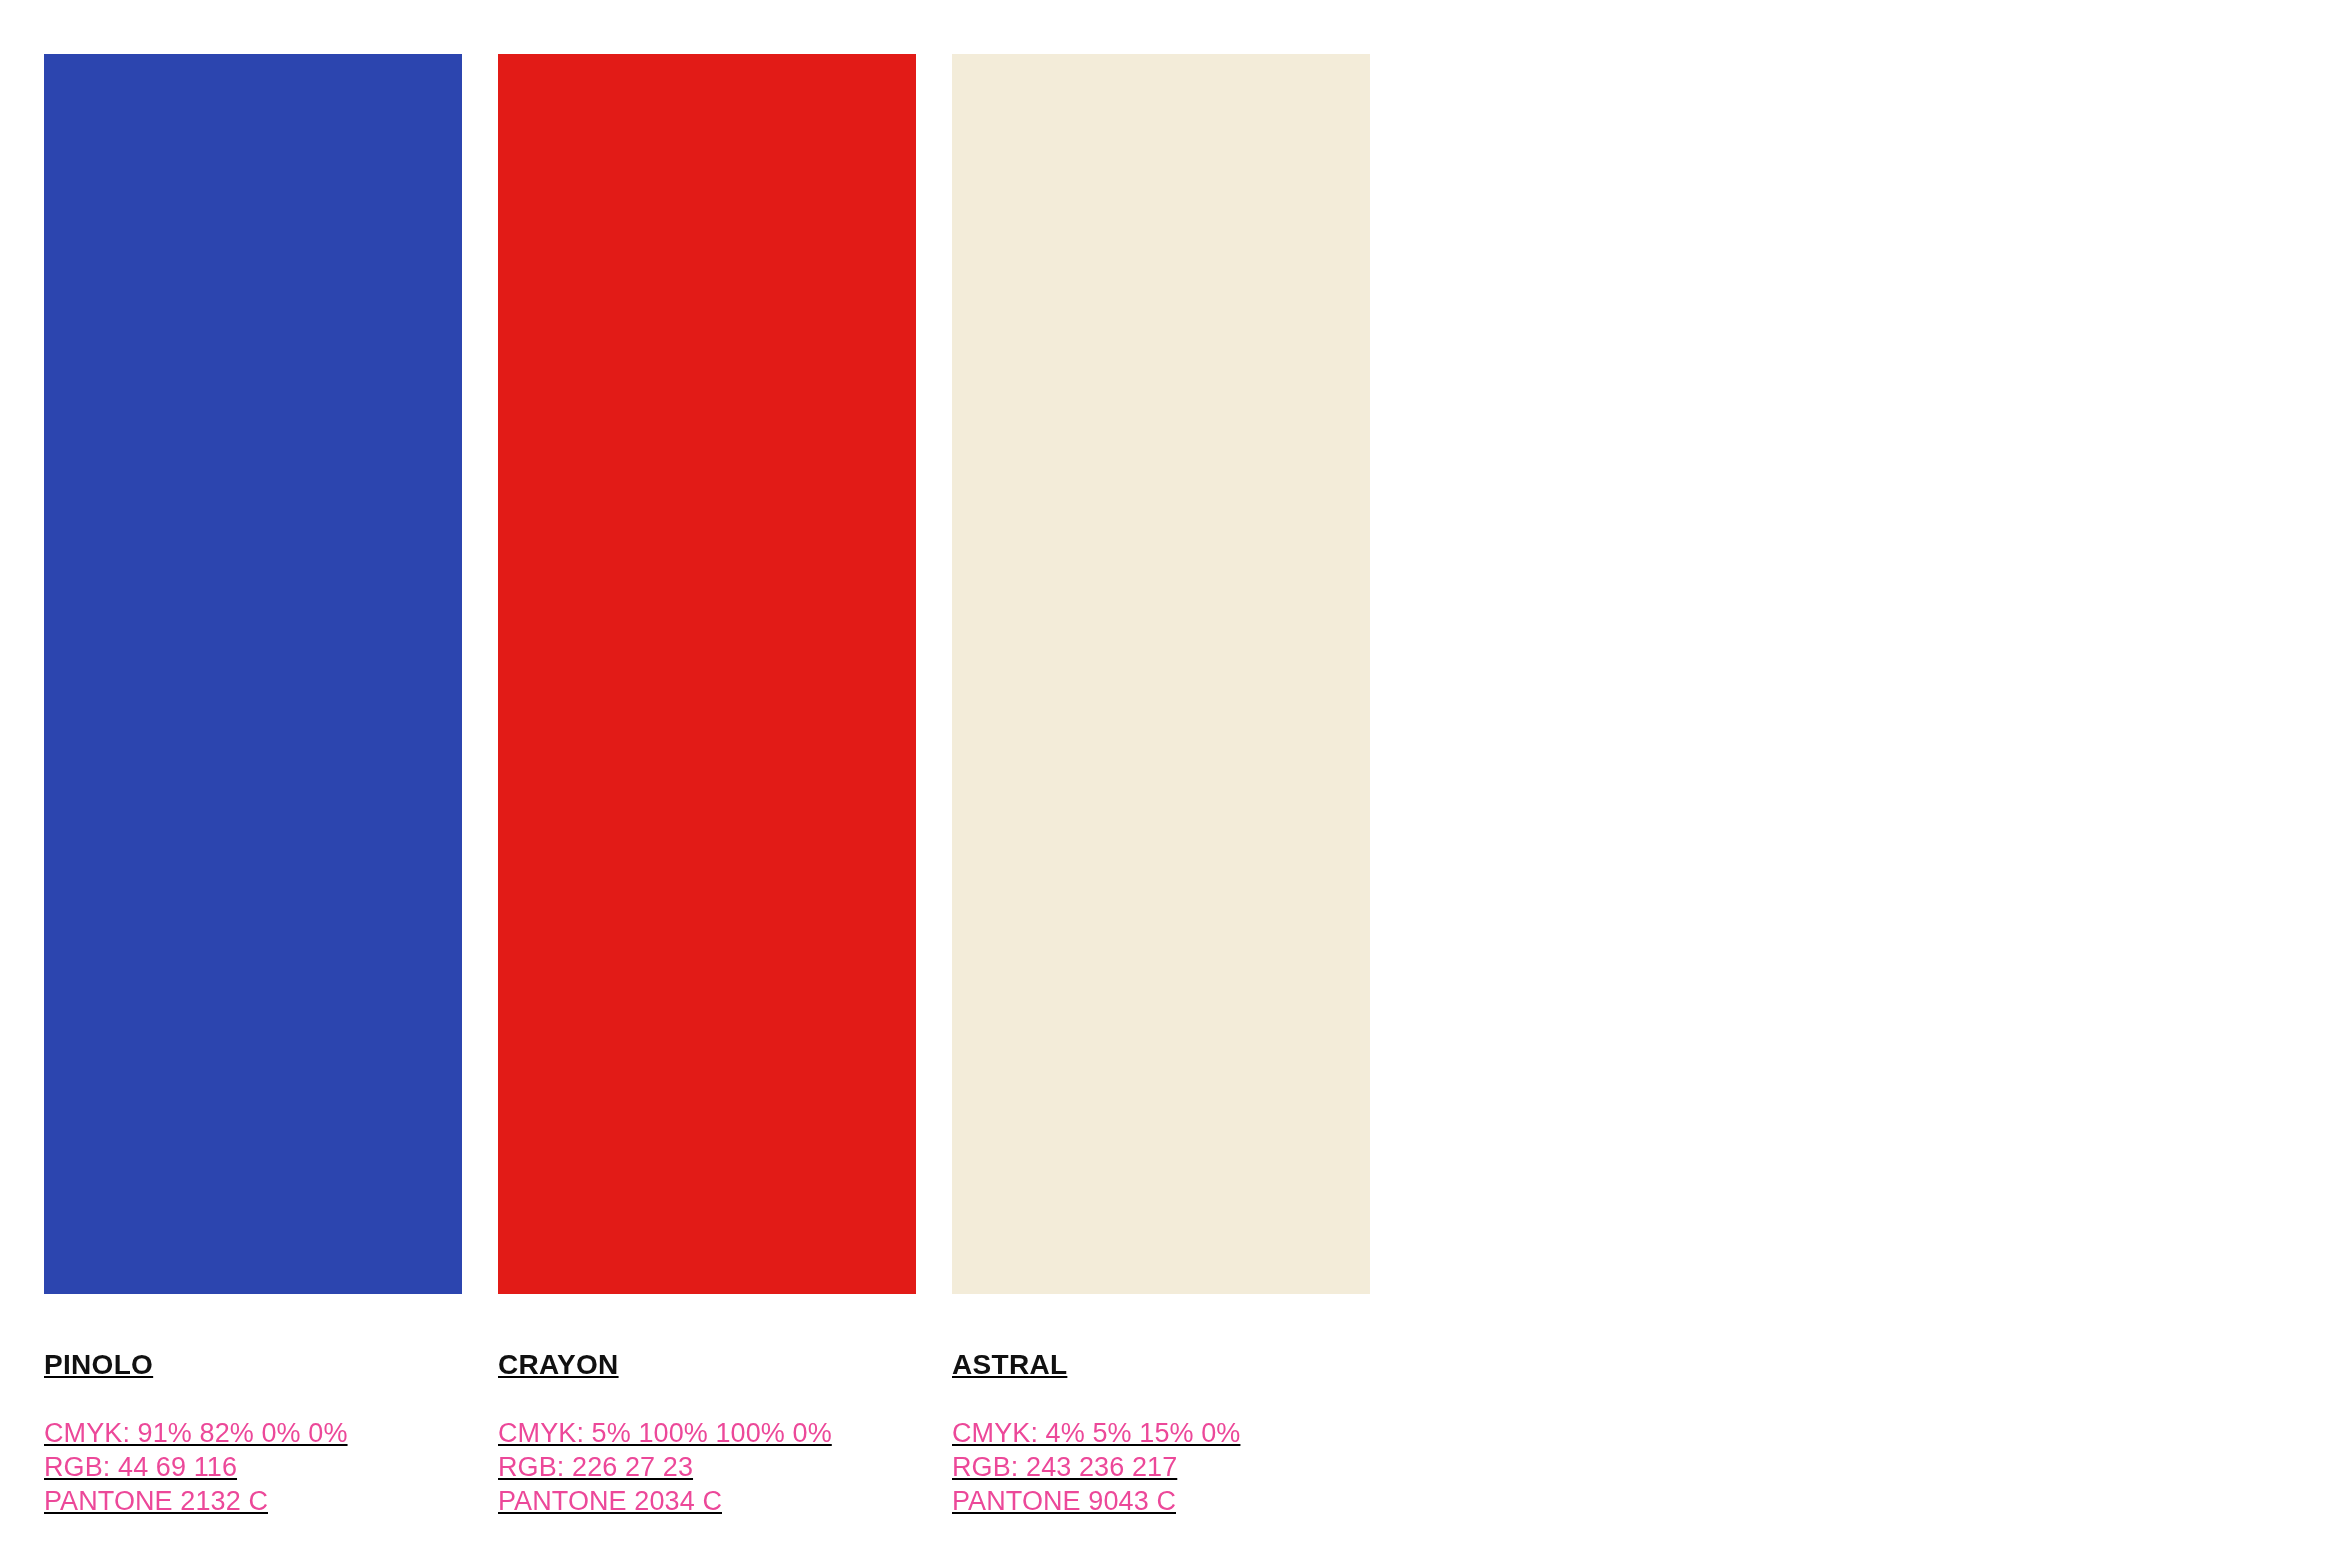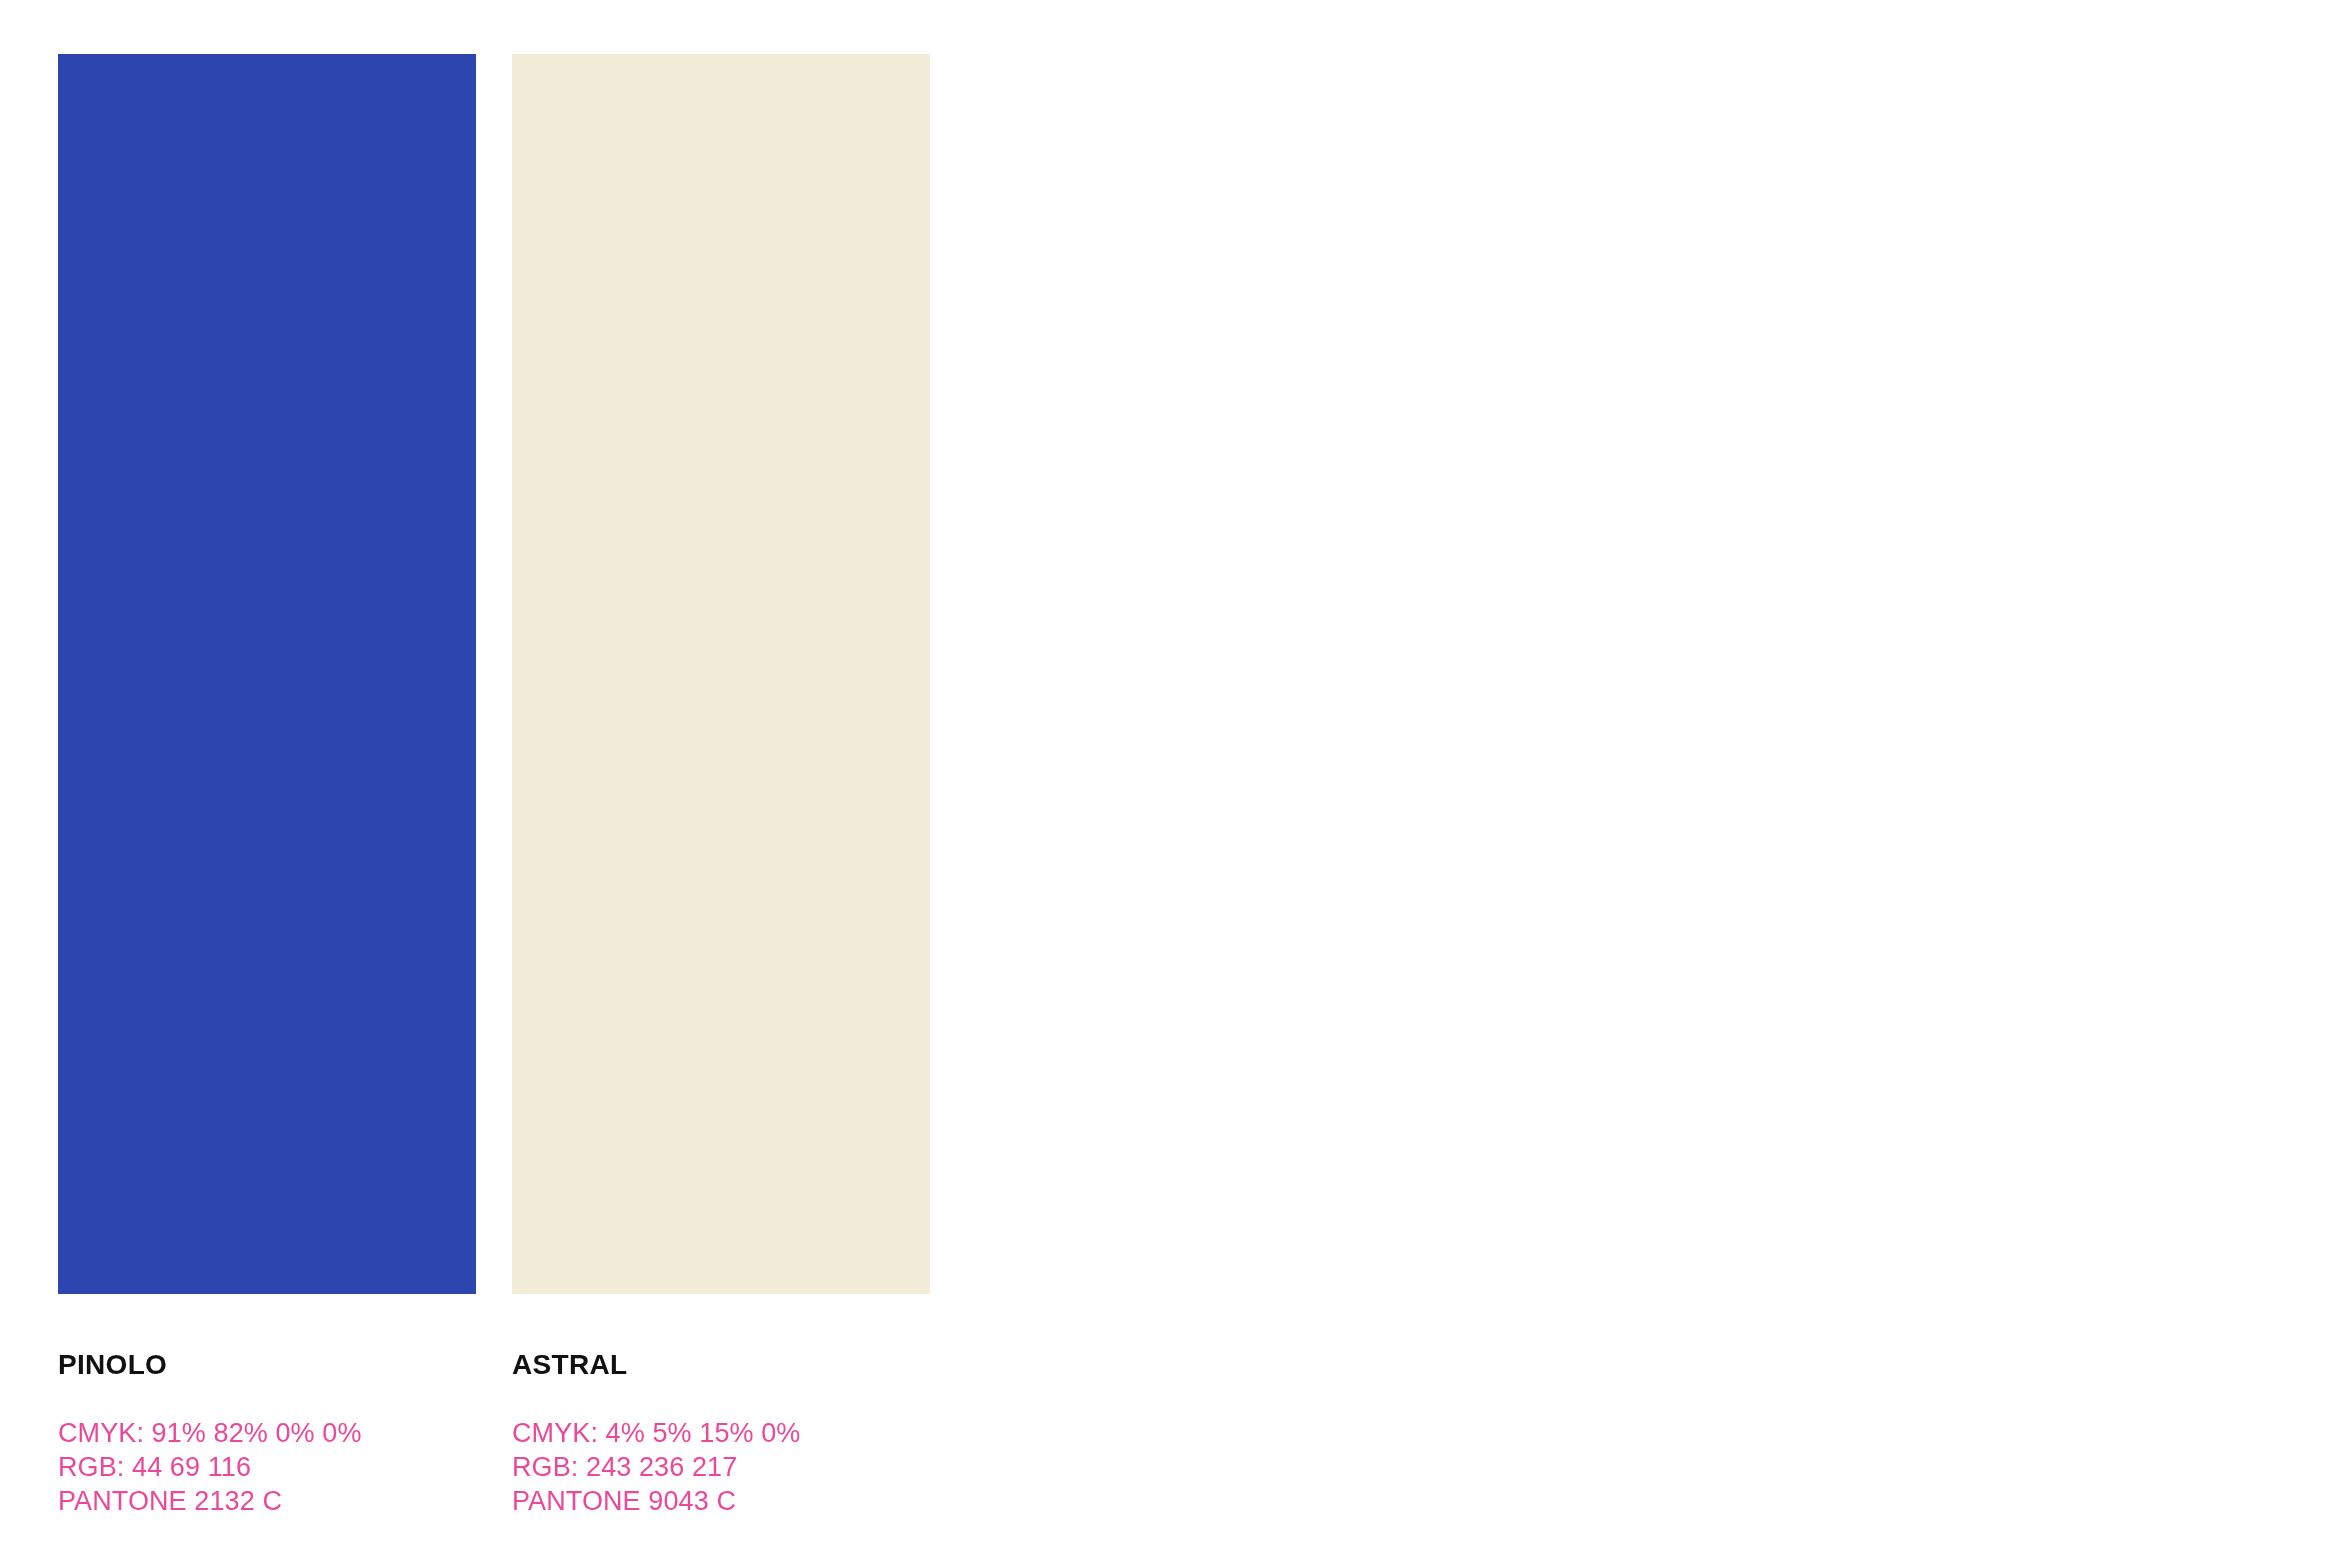--- a/index.html
+++ b/index.html
@@ -14,21 +14,22 @@
     font-family: "Liberation Sans", sans-serif;
     -webkit-font-smoothing: antialiased;
   }
 
   .palette-sheet {
     position: relative;
     width: 2082px;
     height: 1560px;
     background: #ffffff;
     box-sizing: border-box;
-    padding: 54px 59px 0 58px;
+    padding: 54px 59px 0 44px;
+    text-decoration: underline;
   }
 
   .swatch-row {
     display: flex;
     flex-direction: row;
     align-items: flex-start;
     gap: 36px;
     width: 2225px;
   }
 
@@ -78,20 +79,29 @@
     <div class="swatch-column">
       <div class="swatch-chip" style="background-color: rgb(44, 69, 175);"></div>
       <div class="swatch-name">PINOLO</div>
       <div class="swatch-specs">
         <span class="spec-line">CMYK: 91% 82% 0% 0%</span>
         <span class="spec-line">RGB: 44 69 116</span>
         <span class="spec-line">PANTONE 2132 C</span>
       </div>
     </div>
 
+    <div class="swatch-column">
+      <div class="swatch-chip" style="background-color: rgb(226, 27, 23);"></div>
+      <div class="swatch-name">CRAYON</div>
+      <div class="swatch-specs">
+        <span class="spec-line">CMYK: 5% 100% 100% 0%</span>
+        <span class="spec-line">RGB: 226 27 23</span>
+        <span class="spec-line">PANTONE 2034 C</span>
+      </div>
+    </div>
 
 
 
     <div class="swatch-column">
       <div class="swatch-chip" style="background-color: rgb(243, 236, 217);"></div>
       <div class="swatch-name">ASTRAL</div>
       <div class="swatch-specs">
         <span class="spec-line">CMYK: 4% 5% 15% 0%</span>
         <span class="spec-line">RGB: 243 236 217</span>
         <span class="spec-line">PANTONE 9043 C</span>

